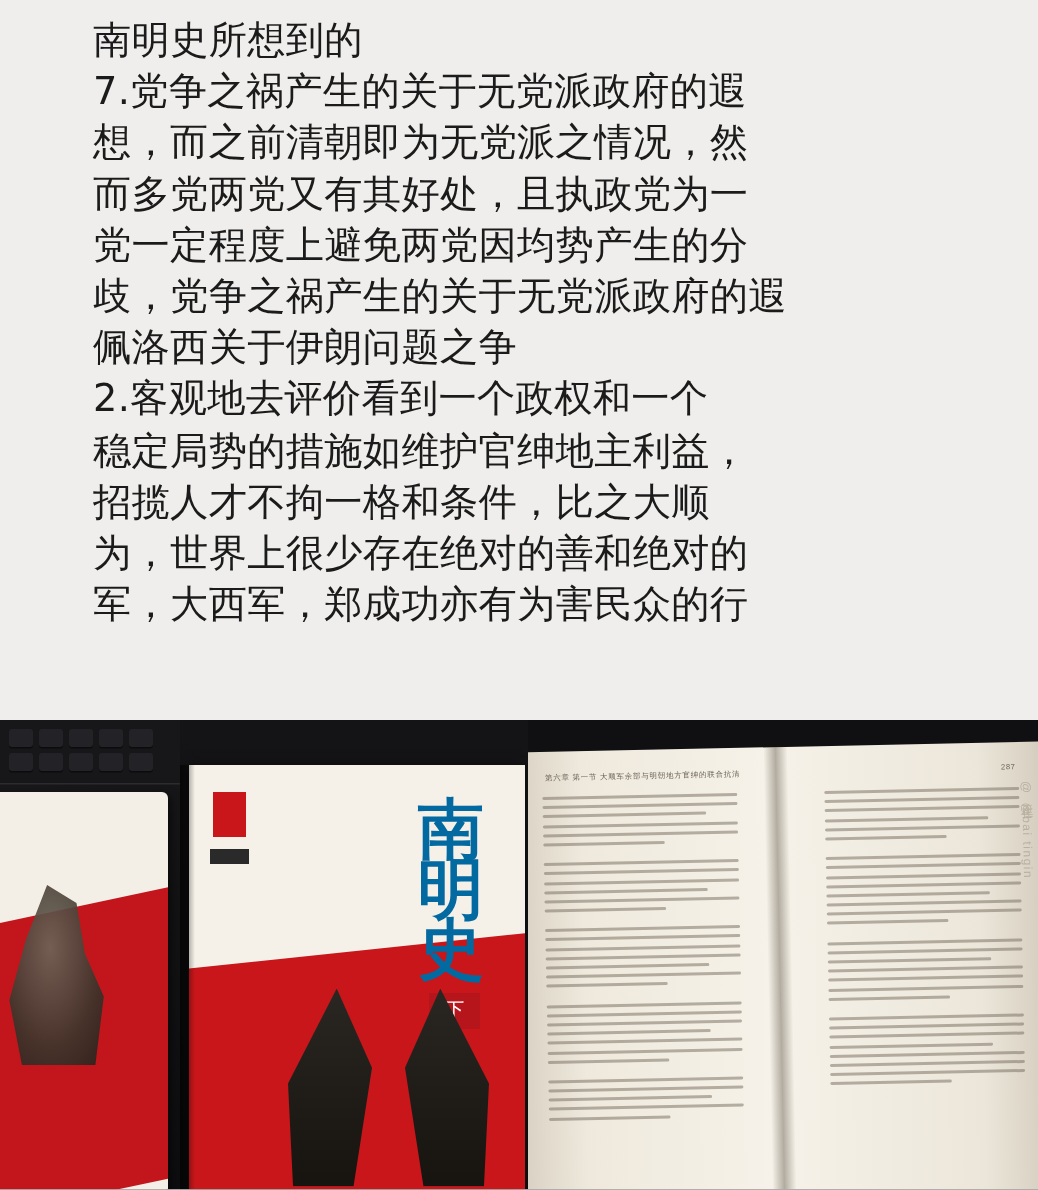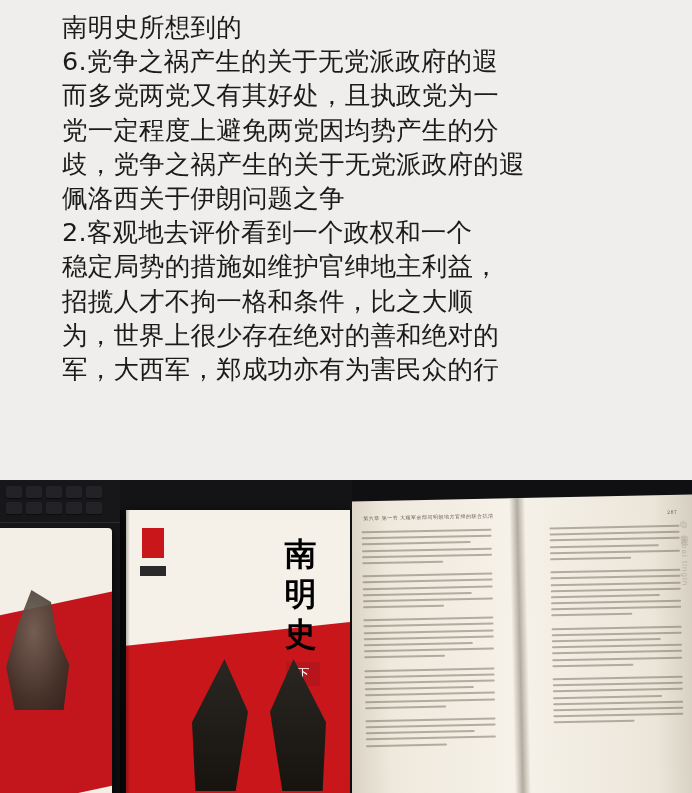--- a/index.html
+++ b/index.html
@@ -137,23 +137,23 @@
     height: 10px;
     background: #2a2a2a;
   }
   .cover-title {
     position: absolute;
     right: 26px;
     top: 24px;
     width: 46px;
     text-align: center;
     font-family: "DejaVu Serif", "Liberation Serif", serif;
-    font-size: 32px;
+    font-size: 44px;
     line-height: 40px;
-    color: #000000;
+    color: #0369a1;
     font-weight: bold;
     letter-spacing: 1px;
   }
   .cover-stamp {
     position: absolute;
     right: 30px;
     top: 152px;
     width: 34px;
     height: 24px;
     background: #b5151b;
@@ -263,21 +263,22 @@
     pointer-events: none;
   }
 </style>
 </head>
 <body>
 
 <div class="page">
 
   <div class="text-block">
     <div class="text-line">南明史所想到的</div>
-    <div class="text-line">6.党争之祸产生的关于无党派政府的遐</div>
+    <div class="text-line">7.党争之祸产生的关于无党派政府的遐</div>
+    <div class="text-line">想，而之前清朝即为无党派之情况，然</div>
     <div class="text-line">而多党两党又有其好处，且执政党为一</div>
     <div class="text-line">党一定程度上避免两党因均势产生的分</div>
     <div class="text-line">歧，党争之祸产生的关于无党派政府的遐</div>
     <div class="text-line">佩洛西关于伊朗问题之争</div>
     <div class="text-line">2.客观地去评价看到一个政权和一个</div>
     <div class="text-line">稳定局势的措施如维护官绅地主利益，</div>
     <div class="text-line">招揽人才不拘一格和条件，比之大顺</div>
     <div class="text-line">为，世界上很少存在绝对的善和绝对的</div>
     <div class="text-line">军，大西军，郑成功亦有为害民众的行</div>
   </div>

